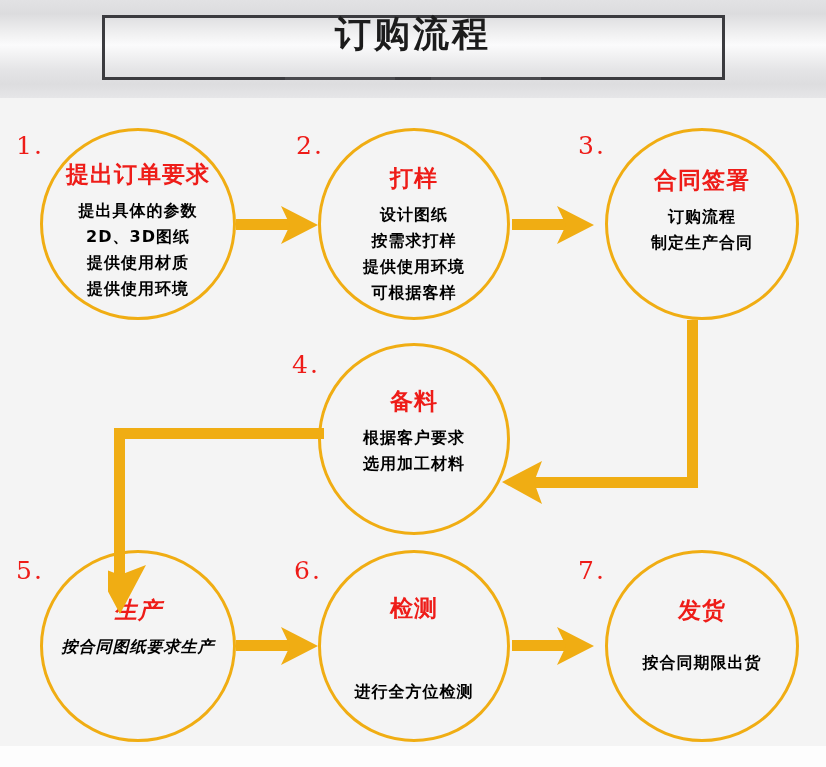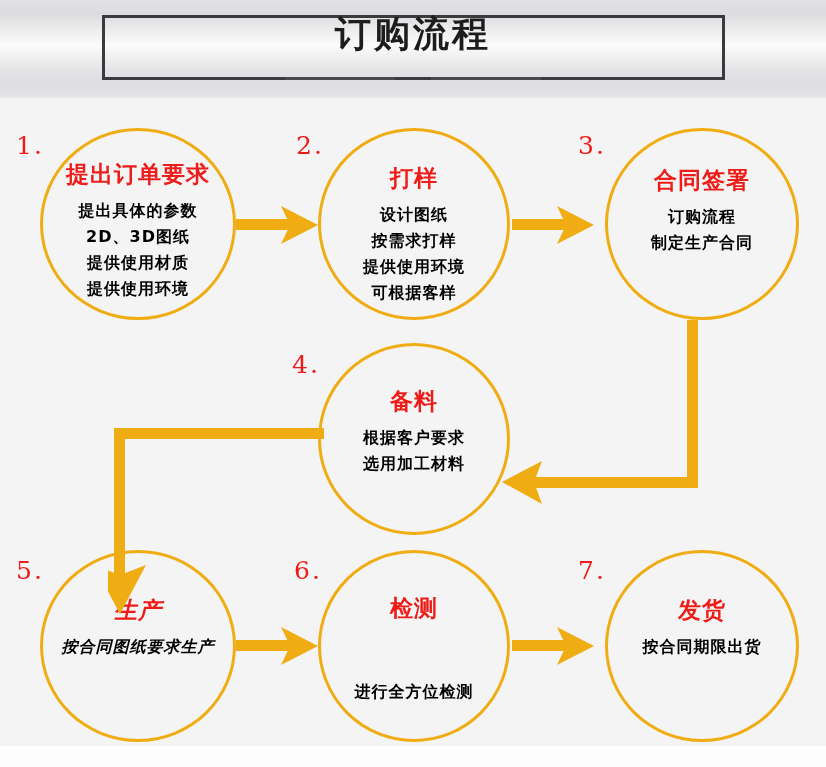--- a/index.html
+++ b/index.html
@@ -144,21 +144,21 @@
     white-space: nowrap;
   }
 
   
   #node-1 { left: 40px;  top: 30px;  width: 196px; height: 192px; padding-top: 28px; align-items: center; }
   #node-2 { left: 318px; top: 30px;  width: 192px; height: 192px; padding-top: 32px; }
   #node-3 { left: 605px; top: 30px;  width: 194px; height: 192px; padding-top: 34px; }
   #node-4 { left: 318px; top: 245px; width: 192px; height: 192px; padding-top: 40px; }
   #node-5 { left: 40px;  top: 452px; width: 196px; height: 192px; padding-top: 42px; font-style: italic; }
   #node-6 { left: 318px; top: 452px; width: 192px; height: 192px; padding-top: 40px; gap: 47px; }
-  #node-7 { left: 605px; top: 452px; width: 194px; height: 192px; padding-top: 42px; }
+  #node-7 { left: 605px; top: 452px; width: 194px; height: 192px; padding-top: 42px; gap: 16px; }
 
   #num-1 { left: 16px;  top: 33px; }
   #num-2 { left: 296px; top: 33px; }
   #num-3 { left: 578px; top: 33px; }
   #num-4 { left: 292px; top: 252px; }
   #num-5 { left: 16px;  top: 458px; }
   #num-6 { left: 294px; top: 458px; }
   #num-7 { left: 578px; top: 458px; }
 
   

